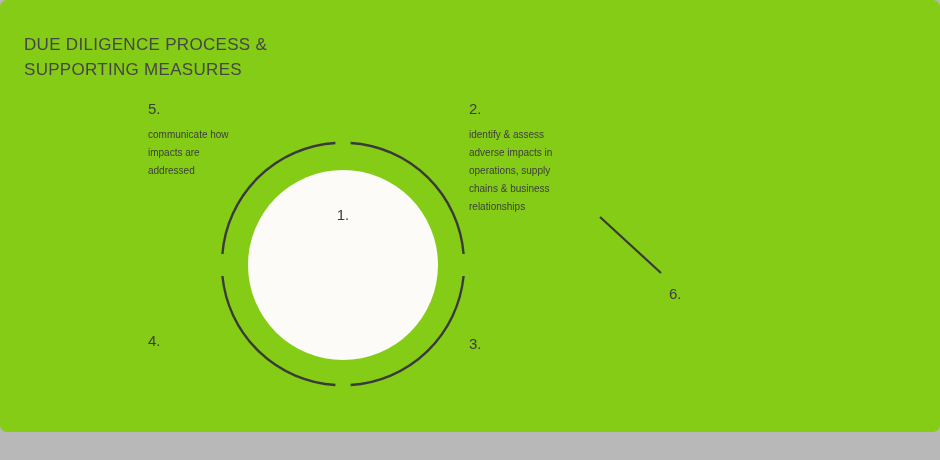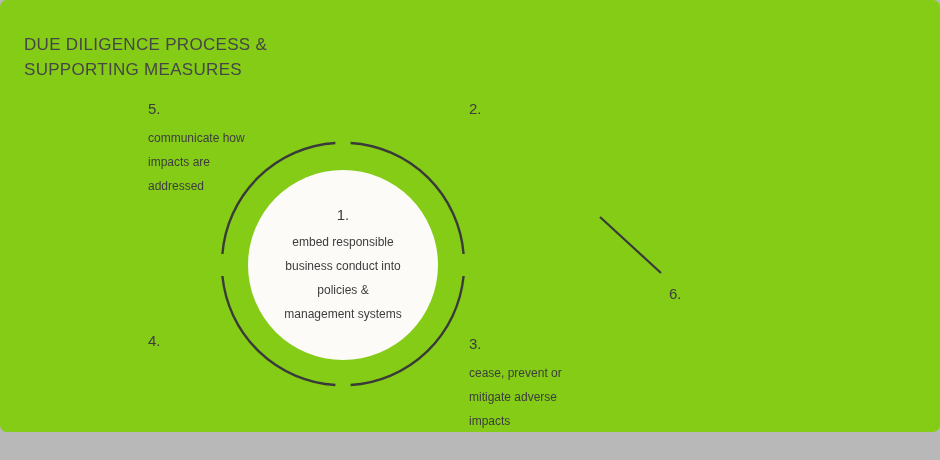--- a/index.html
+++ b/index.html
@@ -56,22 +56,22 @@
     color: #3d3d3d;
   }
   .node .num {
     font-size: 15px;
     line-height: 20px;
     color: #3d3d3d;
     margin-bottom: 7px;
     font-weight: 400;
   }
   .node .txt {
-    font-size: 12px;
-    line-height: 24px;
+    font-size: 10px;
+    line-height: 18px;
     color: #3d3d3d;
     white-space: pre-line;
   }
   #node1 {
     left: 248px;
     top: 205px;
     width: 190px;
     text-align: center;
   }
   #node1 .num { font-size: 15px; margin-bottom: 5px; }
@@ -96,35 +96,33 @@
       <path d="M 335.4 385.0 A 121 121 0 0 1 222.4 276.0"></path>
       <path d="M 222.4 254.0 A 121 121 0 0 1 335.4 143.0"></path>
       <line x1="600" y1="217" x2="661" y2="273" stroke-width="2.2"></line>
     </g>
   </svg>
 
   <div class="center-circle"></div>
 
   <div class="node" id="node1">
     <div class="num">1.</div>
-    <div class="txt">embed responsible
-business conduct into
-policies &amp;
-management systems</div>
   </div>
 
   <div class="node" id="node2">
     <div class="num">2.</div>
+    <div class="txt">identify &amp; assess
+adverse impacts in
+operations, supply
+chains &amp; business
+relationships</div>
   </div>
 
   <div class="node" id="node3">
     <div class="num">3.</div>
-    <div class="txt">cease, prevent or
-mitigate adverse
-impacts</div>
   </div>
 
   <div class="node" id="node4">
     <div class="num">4.</div>
   </div>
 
   <div class="node" id="node5">
     <div class="num">5.</div>
     <div class="txt">communicate how
 impacts are

